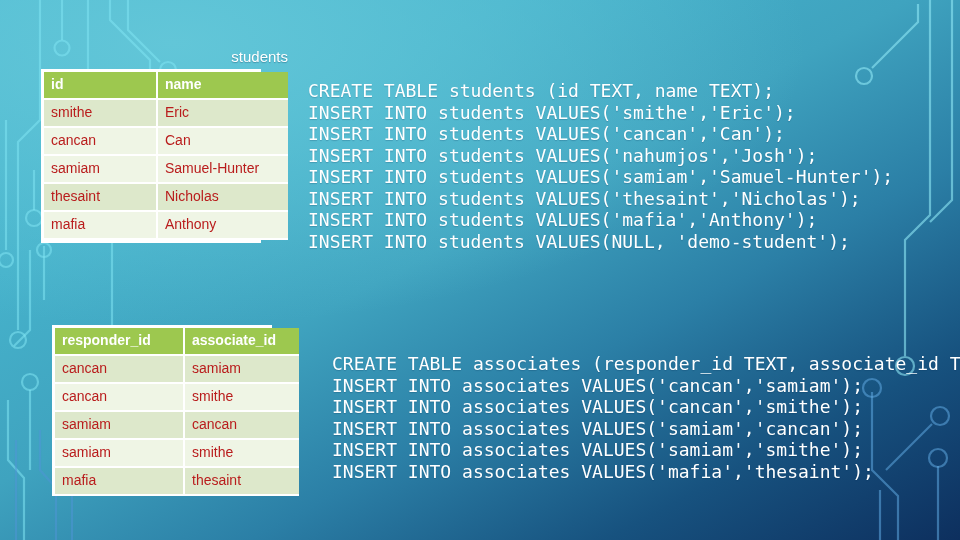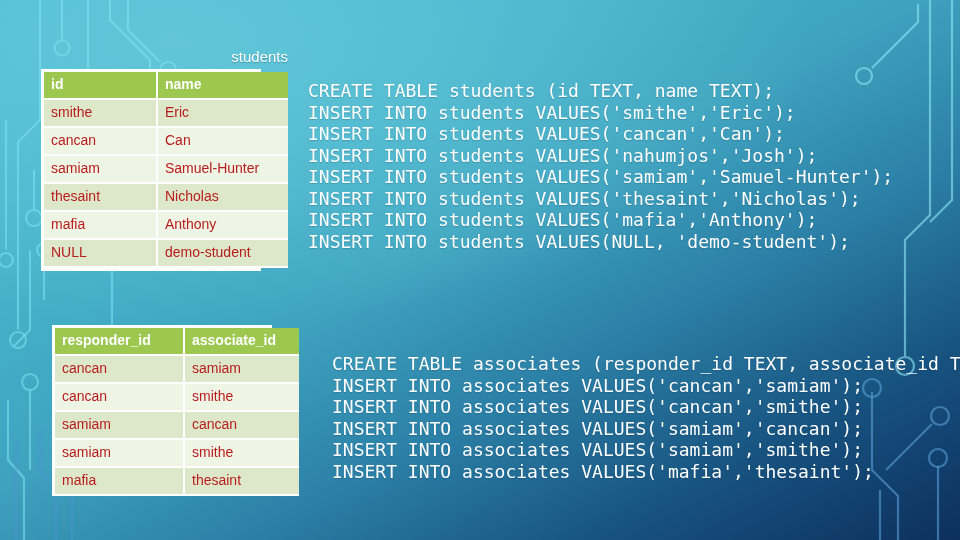--- a/index.html
+++ b/index.html
@@ -195,24 +195,20 @@
             <td>Samuel-Hunter</td>
           </tr>
           <tr class="odd">
             <td>thesaint</td>
             <td>Nicholas</td>
           </tr>
           <tr class="even">
             <td>mafia</td>
             <td>Anthony</td>
           </tr>
-          <tr class="odd">
-            <td>NULL</td>
-            <td>demo-student</td>
-          </tr>
         </tbody>
       </table>
     </div>
   </div>
 
   <div class="tbl-block" id="block-associates">
     <div class="tbl-frame">
       <table class="db" id="tbl-associates">
         <colgroup>
             <col class="c1">

